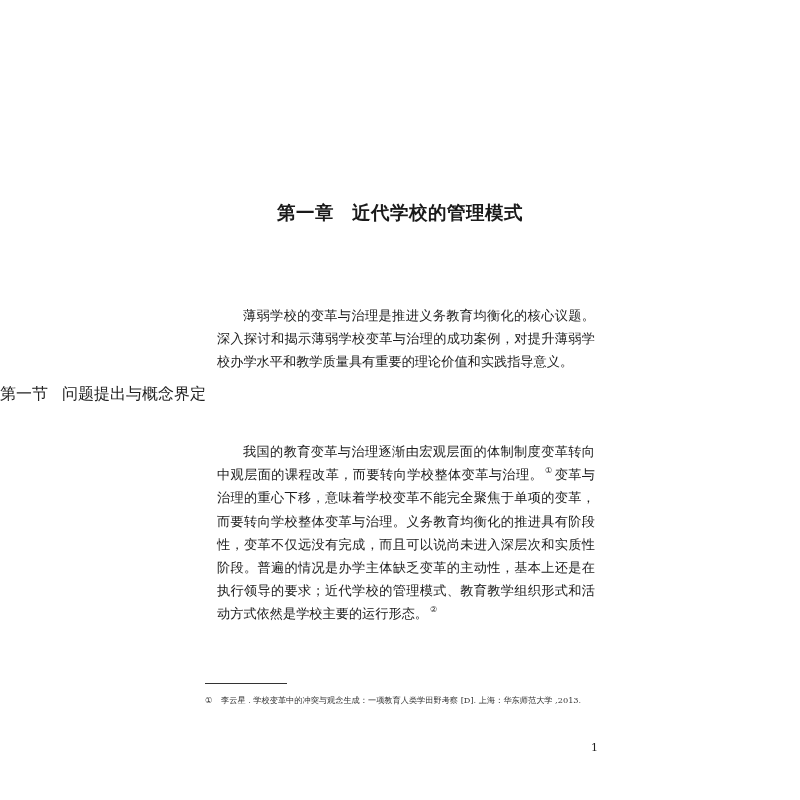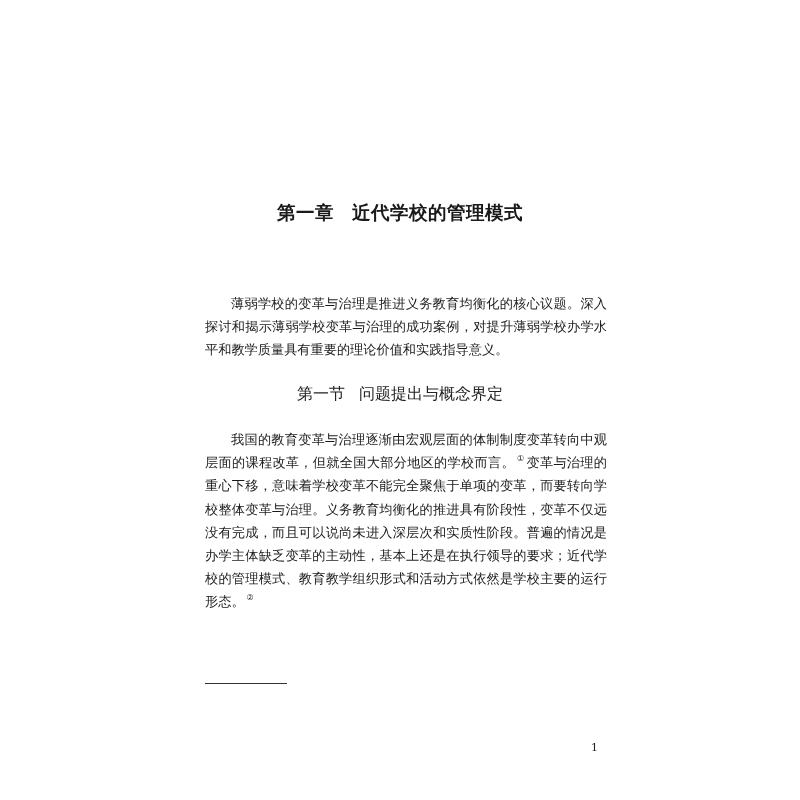--- a/index.html
+++ b/index.html
@@ -5,26 +5,26 @@
   html, body { margin:0; padding:0; }
   body { width:800px; height:800px; background:#ffffff; position:relative; overflow:hidden;
          font-family: "DejaVu Serif", "Liberation Serif", serif; color:#1a1a1a; }
   .page { position:absolute; left:0; top:0; width:800px; height:800px; }
   .chapter-title { position:absolute; top:200px; left:0; width:800px; text-align:center;
                    font-size:18.5px; font-weight:bold; letter-spacing:0.5px; }
   .chapter-title .sep { display:inline-block; width:18px; }
   .block { position:absolute; left:205px; width:402px; font-size:13.2px; line-height:23.2px;
            text-align:justify; text-align-last:left; }
   .intro { top:292px; }
-  .section-title { position:absolute; top:384px; left:0; width:800px; text-align:center;
+  .section-title { position:absolute; top:384px; left:0; width:800px; 
                    font-size:16px; color:#222; }
   .section-title .sep { display:inline-block; width:14px; }
   .p1 { top:428px; }
   .p2 { top:597px; }
-  .indent { text-indent:26px; margin:0; }
+  .indent { text-indent:26px; margin:12px; }
   sup.fn { font-size:8px; vertical-align:6px; line-height:0; margin:0 2px; }
   .fn-rule { position:absolute; left:205px; top:683px; width:82px; height:0; border-top:1px solid #333; }
   .footnotes { position:absolute; left:205px; top:693px; width:410px; font-size:8.2px; line-height:15px; color:#333; }
   .footnote { white-space:nowrap; }
   .footnote .mark { display:inline-block; width:16px; }
   .page-number { position:absolute; left:591px; top:741px; font-size:11px; color:#222; }
 </style>
 </head>
 <body>
 
@@ -36,23 +36,26 @@
 
   <div class="block intro">
     <p class="indent">薄弱学校的变革与治理是推进义务教育均衡化的核心议题。深入探讨和揭示薄弱学校变革与治理的成功案例，对提升薄弱学校办学水平和教学质量具有重要的理论价值和实践指导意义。</p>
   </div>
 
   <div class="section-title">
     <span>第一节</span><span class="sep"></span><span>问题提出与概念界定</span>
   </div>
 
   <div class="block p1">
-    <p class="indent"><span>我国的教育变革与治理逐渐由宏观层面的体制制度变革转向中观层面的课程改革，但就全国大部分地区的学校而言。</span><sup class="fn">①</sup><span>变革与治理的重心下移，意味着学校变革不能完全聚焦于单项的变革，而要转向学校整体变革与治理。义务教育均衡化的推进具有阶段性，变革不仅远没有完成，而且可以说尚未进入深层次和实质性阶段。普遍的情况是办学主体缺乏变革的主动性，基本上还是在执行领导的要求；近代学校的管理模式、教育教学组织形式和活动方式依然是学校主要的运行形态。</span><sup class="fn">②</sup></p>
+    <p class="indent"><span>我国的教育变革与治理逐渐由宏观层面的体制制度变革转向中观层面的课程改革，而要转向学校整体变革与治理。</span><sup class="fn">①</sup><span>变革与治理的重心下移，意味着学校变革不能完全聚焦于单项的变革，而要转向学校整体变革与治理。义务教育均衡化的推进具有阶段性，变革不仅远没有完成，而且可以说尚未进入深层次和实质性阶段。普遍的情况是办学主体缺乏变革的主动性，基本上还是在执行领导的要求；近代学校的管理模式、教育教学组织形式和活动方式依然是学校主要的运行形态。</span><sup class="fn">②</sup></p>
   </div>
 
 
   <div class="fn-rule"></div>
 
   <div class="footnotes">
+    <div class="footnote">
+      <span class="mark">①</span><span>李云星 . 学校变革中的冲突与观念生成：一项教育人类学田野考察 [D]. 上海：华东师范大学 ,2013.</span>
+    </div>
   </div>
 
   <div class="page-number">1</div>
 </div>
 
 </body></html>

